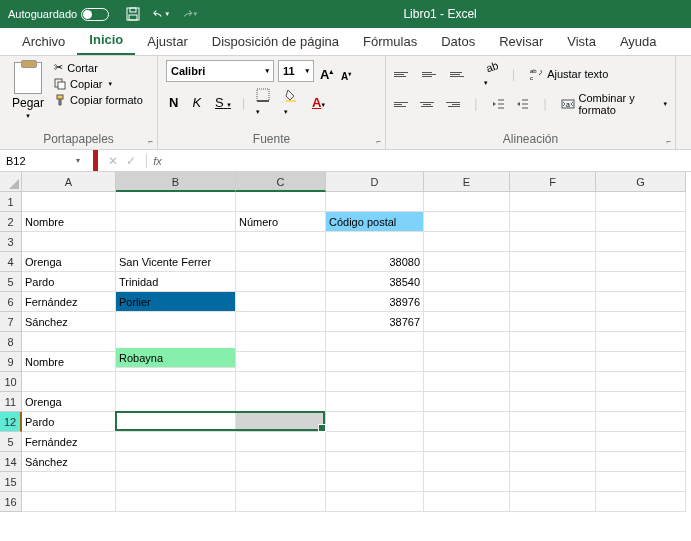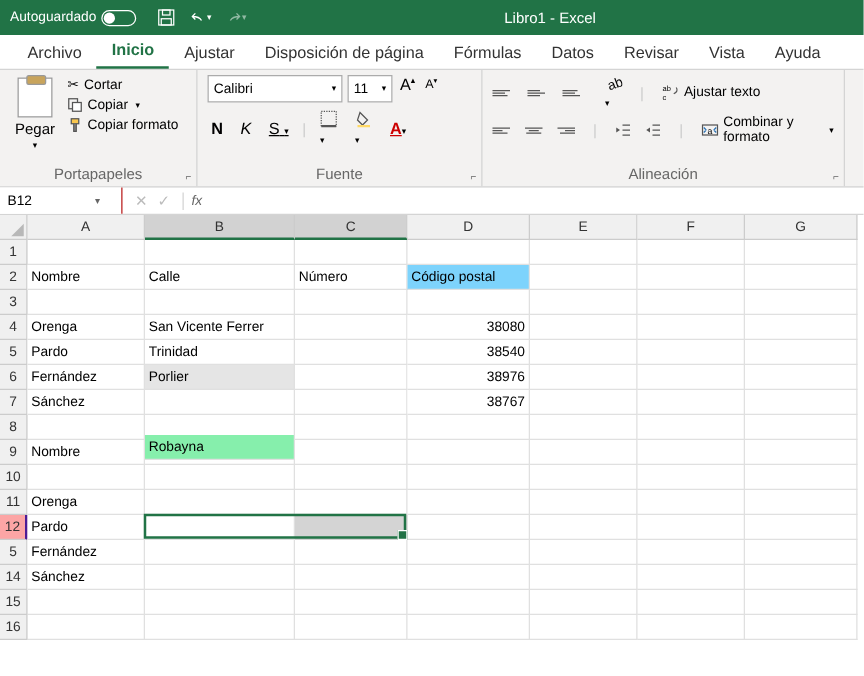--- a/index.html
+++ b/index.html
@@ -24,52 +24,52 @@
     
     .clipboard { width: 158px; }
     .clipboard-main { display: flex; gap: 4px; }
     .paste-btn { display: flex; flex-direction: column; align-items: center; gap: 2px; padding: 2px 4px; }
     .paste-icon { width: 28px; height: 32px; background: #fff; border: 1px solid #999; position: relative; }
     .paste-icon::before { content: ''; position: absolute; top: -3px; left: 6px; width: 14px; height: 6px; background: #c8a45c; border: 1px solid #999; border-radius: 2px; }
     .clipboard-actions { display: flex; flex-direction: column; gap: 2px; font-size: 11px; }
     .clip-action { display: flex; align-items: center; gap: 4px; padding: 1px 2px; }
     
     .font-group { width: 228px; }
-    .font-row1 { display: flex; gap: 4px; align-items: flex-start; margin-bottom: 4px; }
+    .font-row1 { display: flex; gap: 4px; align-items: flex-end; margin-bottom: 4px; font-weight: bold; }
     .font-name { width: 108px; height: 22px; border: 1px solid #ababab; background: #fff; font-size: 11px; padding: 0 4px; display: flex; align-items: center; justify-content: space-between; }
     .font-size { width: 36px; height: 22px; border: 1px solid #ababab; background: #fff; font-size: 11px; display: flex; align-items: center; justify-content: space-between; padding: 0 4px; }
     .font-inc, .font-dec { font-size: 13px; padding: 0 2px; }
     .font-row2 { display: flex; gap: 8px; align-items: center; }
     .font-btn { padding: 2px 3px; font-size: 13px; }
     .bold { font-weight: bold; }
     .italic { font-style: italic; }
     .underline { text-decoration: underline; }
     
     .align-group { width: 290px; }
     .align-row { display: flex; gap: 10px; align-items: center; margin-bottom: 4px; }
     .align-btn { width: 18px; height: 18px; display: flex; flex-direction: column; gap: 1px; justify-content: center; }
     .al-line { height: 1px; background: #555; }
     .wrap-btn { display: flex; align-items: center; gap: 4px; font-size: 11px; }
     
     .namebox-row { height: 22px; display: flex; border-bottom: 1px solid #d4d4d4; }
-    .namebox { width: 98px; border-right: 1px solid #b91c1c; display: flex; align-items: center; padding: 0 6px; background: #fff; }
+    .namebox { width: 98px; border-right: 5px solid #b91c1c; display: flex; align-items: center; padding: 0 6px; background: #fff; }
     .namebox-input { border: none; width: 70px; font-size: 11px; outline: none; }
     .namebox-dd { color: #666; font-size: 8px; }
     .fx-bar { flex: 1; display: flex; align-items: center; }
     .fx-btns { display: flex; gap: 8px; padding: 0 10px; border-right: 1px solid #d4d4d4; color: #bbb; }
     .fx-label { padding: 0 6px; font-style: italic; color: #666; font-size: 11px; }
     .fx-input { flex: 1; border: none; outline: none; font-size: 11px; }
     .corner { width: 22px; height: 20px; background: #f0f0f0; border-right: 1px solid #ccc; border-bottom: 1px solid #ccc; position: relative; }
     .corner::after { content: ''; position: absolute; right: 2px; bottom: 2px; width: 0; height: 0; border-left: 10px solid transparent; border-bottom: 10px solid #b8b8b8; }
     .col-headers { display: flex; height: 20px; }
     .col-h { background: #f0f0f0; border-right: 1px solid #ccc; border-bottom: 1px solid #ccc; text-align: center; font-size: 11px; line-height: 20px; color: #333; }
     .col-h.sel { background: #d2d2d2; border-bottom: 2px solid #217346; }
     .row-headers { width: 22px; }
     .row-h { height: 20px; background: #f0f0f0; border-right: 1px solid #ccc; border-bottom: 1px solid #ccc; text-align: center; font-size: 11px; line-height: 20px; color: #333; }
-    .row-h.sel { background: #fca5a5; border-right: 2px solid #4c1d95; }
+    .row-h.sel { background: #5eead4; border-right: 2px solid #a16207; }
     .cells { position: relative; }
     .cell { position: absolute; border-right: 1px solid #e0e0e0; border-bottom: 1px solid #e0e0e0; font-size: 11px; padding: 0 3px; line-height: 20px; height: 20px; overflow: visible; white-space: nowrap; }
     .cell.num { text-align: right; }
     .cell.center { text-align: center; }
     .selection { position: absolute; border: 2px solid #217346; pointer-events: none; }
     .selection::after { content: ''; position: absolute; right: -3px; bottom: -3px; width: 6px; height: 6px; background: #217346; border: 1px solid #fff; }
     .sel-fill { position: absolute; background: #d4d4d4; }
     
     svg { display: block; }
   </style>
@@ -425,31 +425,30 @@
         <div class="cell" style="left: 574px; top: 280px; width: 90px;"></div>
         <div class="cell" style="left: 0px; top: 300px; width: 94px;"></div>
         <div class="cell" style="left: 94px; top: 300px; width: 120px;"></div>
         <div class="cell" style="left: 214px; top: 300px; width: 90px;"></div>
         <div class="cell" style="left: 304px; top: 300px; width: 98px;"></div>
         <div class="cell" style="left: 402px; top: 300px; width: 86px;"></div>
         <div class="cell" style="left: 488px; top: 300px; width: 86px;"></div>
         <div class="cell" style="left: 574px; top: 300px; width: 90px;"></div>
         <div class="sel-fill" style="left: 214px; top: 220px; width: 90px; height: 20px;"></div>
         <div class="cell" style="left: 0px; top: 20px; width: 94px; background: rgb(255, 255, 255);">Nombre</div>
-        <div class="cell" style="left: 94px; top: 20px; width: 120px; background: rgb(255, 255, 255);">Calle</div>
         <div class="cell" style="left: 214px; top: 20px; width: 90px; background: rgb(255, 255, 255);">Número</div>
         <div class="cell" style="left: 304px; top: 20px; width: 98px; background: #7dd3fc;">Código postal</div>
         <div class="cell" style="left: 0px; top: 60px; width: 94px; background: rgb(255, 255, 255);">Orenga</div>
         <div class="cell" style="left: 94px; top: 60px; width: 120px; background: rgb(255, 255, 255);">San Vicente Ferrer</div>
         <div class="cell num" style="left: 304px; top: 60px; width: 98px; background: rgb(255, 255, 255);">38080</div>
         <div class="cell" style="left: 0px; top: 80px; width: 94px; background: rgb(255, 255, 255);">Pardo</div>
         <div class="cell" style="left: 94px; top: 80px; width: 120px; background: rgb(255, 255, 255);">Trinidad</div>
         <div class="cell num" style="left: 304px; top: 80px; width: 98px; background: rgb(255, 255, 255);">38540</div>
         <div class="cell" style="left: 0px; top: 100px; width: 94px; background: rgb(255, 255, 255);">Fernández</div>
-        <div class="cell" style="left: 94px; top: 100px; width: 120px; background: #e5e5e5;">Porlier</div>
+        <div class="cell" style="left: 94px; top: 100px; width: 120px; background: #0369a1;">Porlier</div>
         <div class="cell num" style="left: 304px; top: 100px; width: 98px; background: rgb(255, 255, 255);">38976</div>
         <div class="cell" style="left: 0px; top: 120px; width: 94px; background: rgb(255, 255, 255);">Sánchez</div>
         <div class="cell" style="left: 94px; top: 120px; width: 120px; background: #86efac; margin-top: 36px;">Robayna</div>
         <div class="cell num" style="left: 304px; top: 120px; width: 98px; background: rgb(255, 255, 255);">38767</div>
         <div class="cell" style="left: 0px; top: 160px; width: 94px; background: rgb(255, 255, 255);">Nombre</div>
         <div class="cell" style="left: 0px; top: 200px; width: 94px; background: rgb(255, 255, 255);">Orenga</div>
         <div class="cell" style="left: 0px; top: 220px; width: 94px; background: rgb(255, 255, 255);">Pardo</div>
         <div class="cell" style="left: 0px; top: 240px; width: 94px; background: rgb(255, 255, 255);">Fernández</div>
         <div class="cell" style="left: 0px; top: 260px; width: 94px; background: rgb(255, 255, 255);">Sánchez</div>
         <div class="selection" style="left: 93px; top: 219px; width: 210px; height: 20px;"></div>

